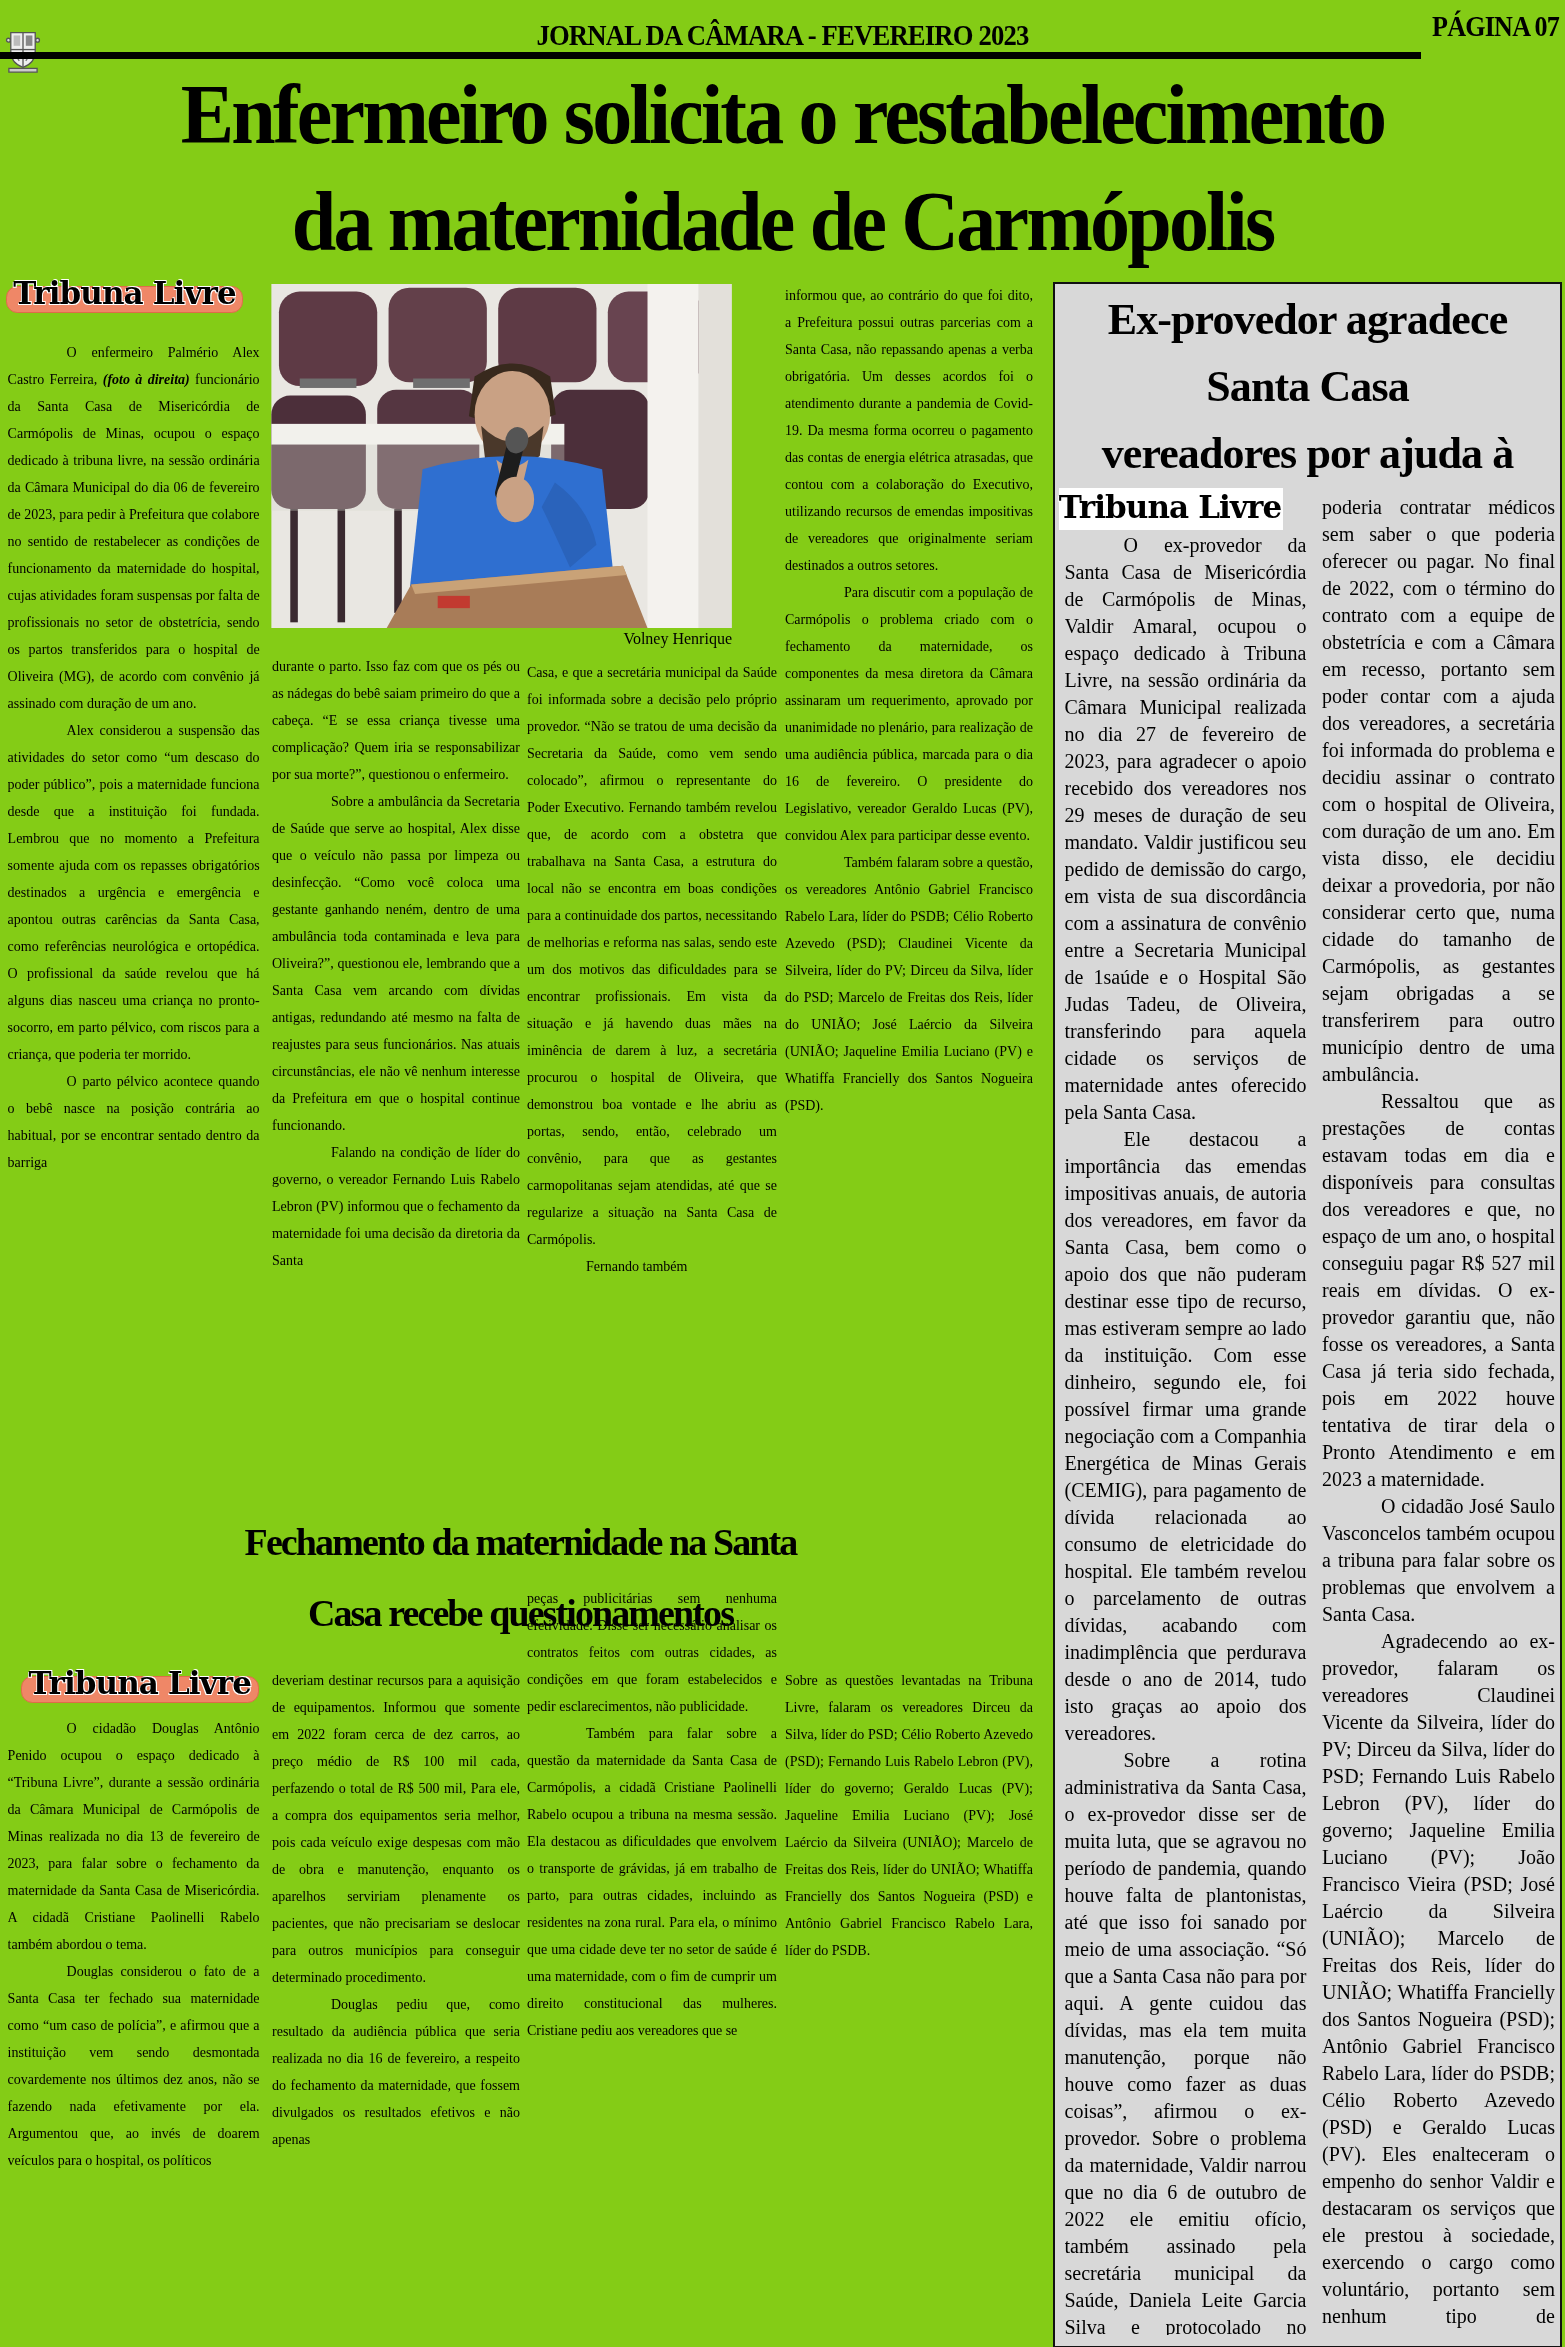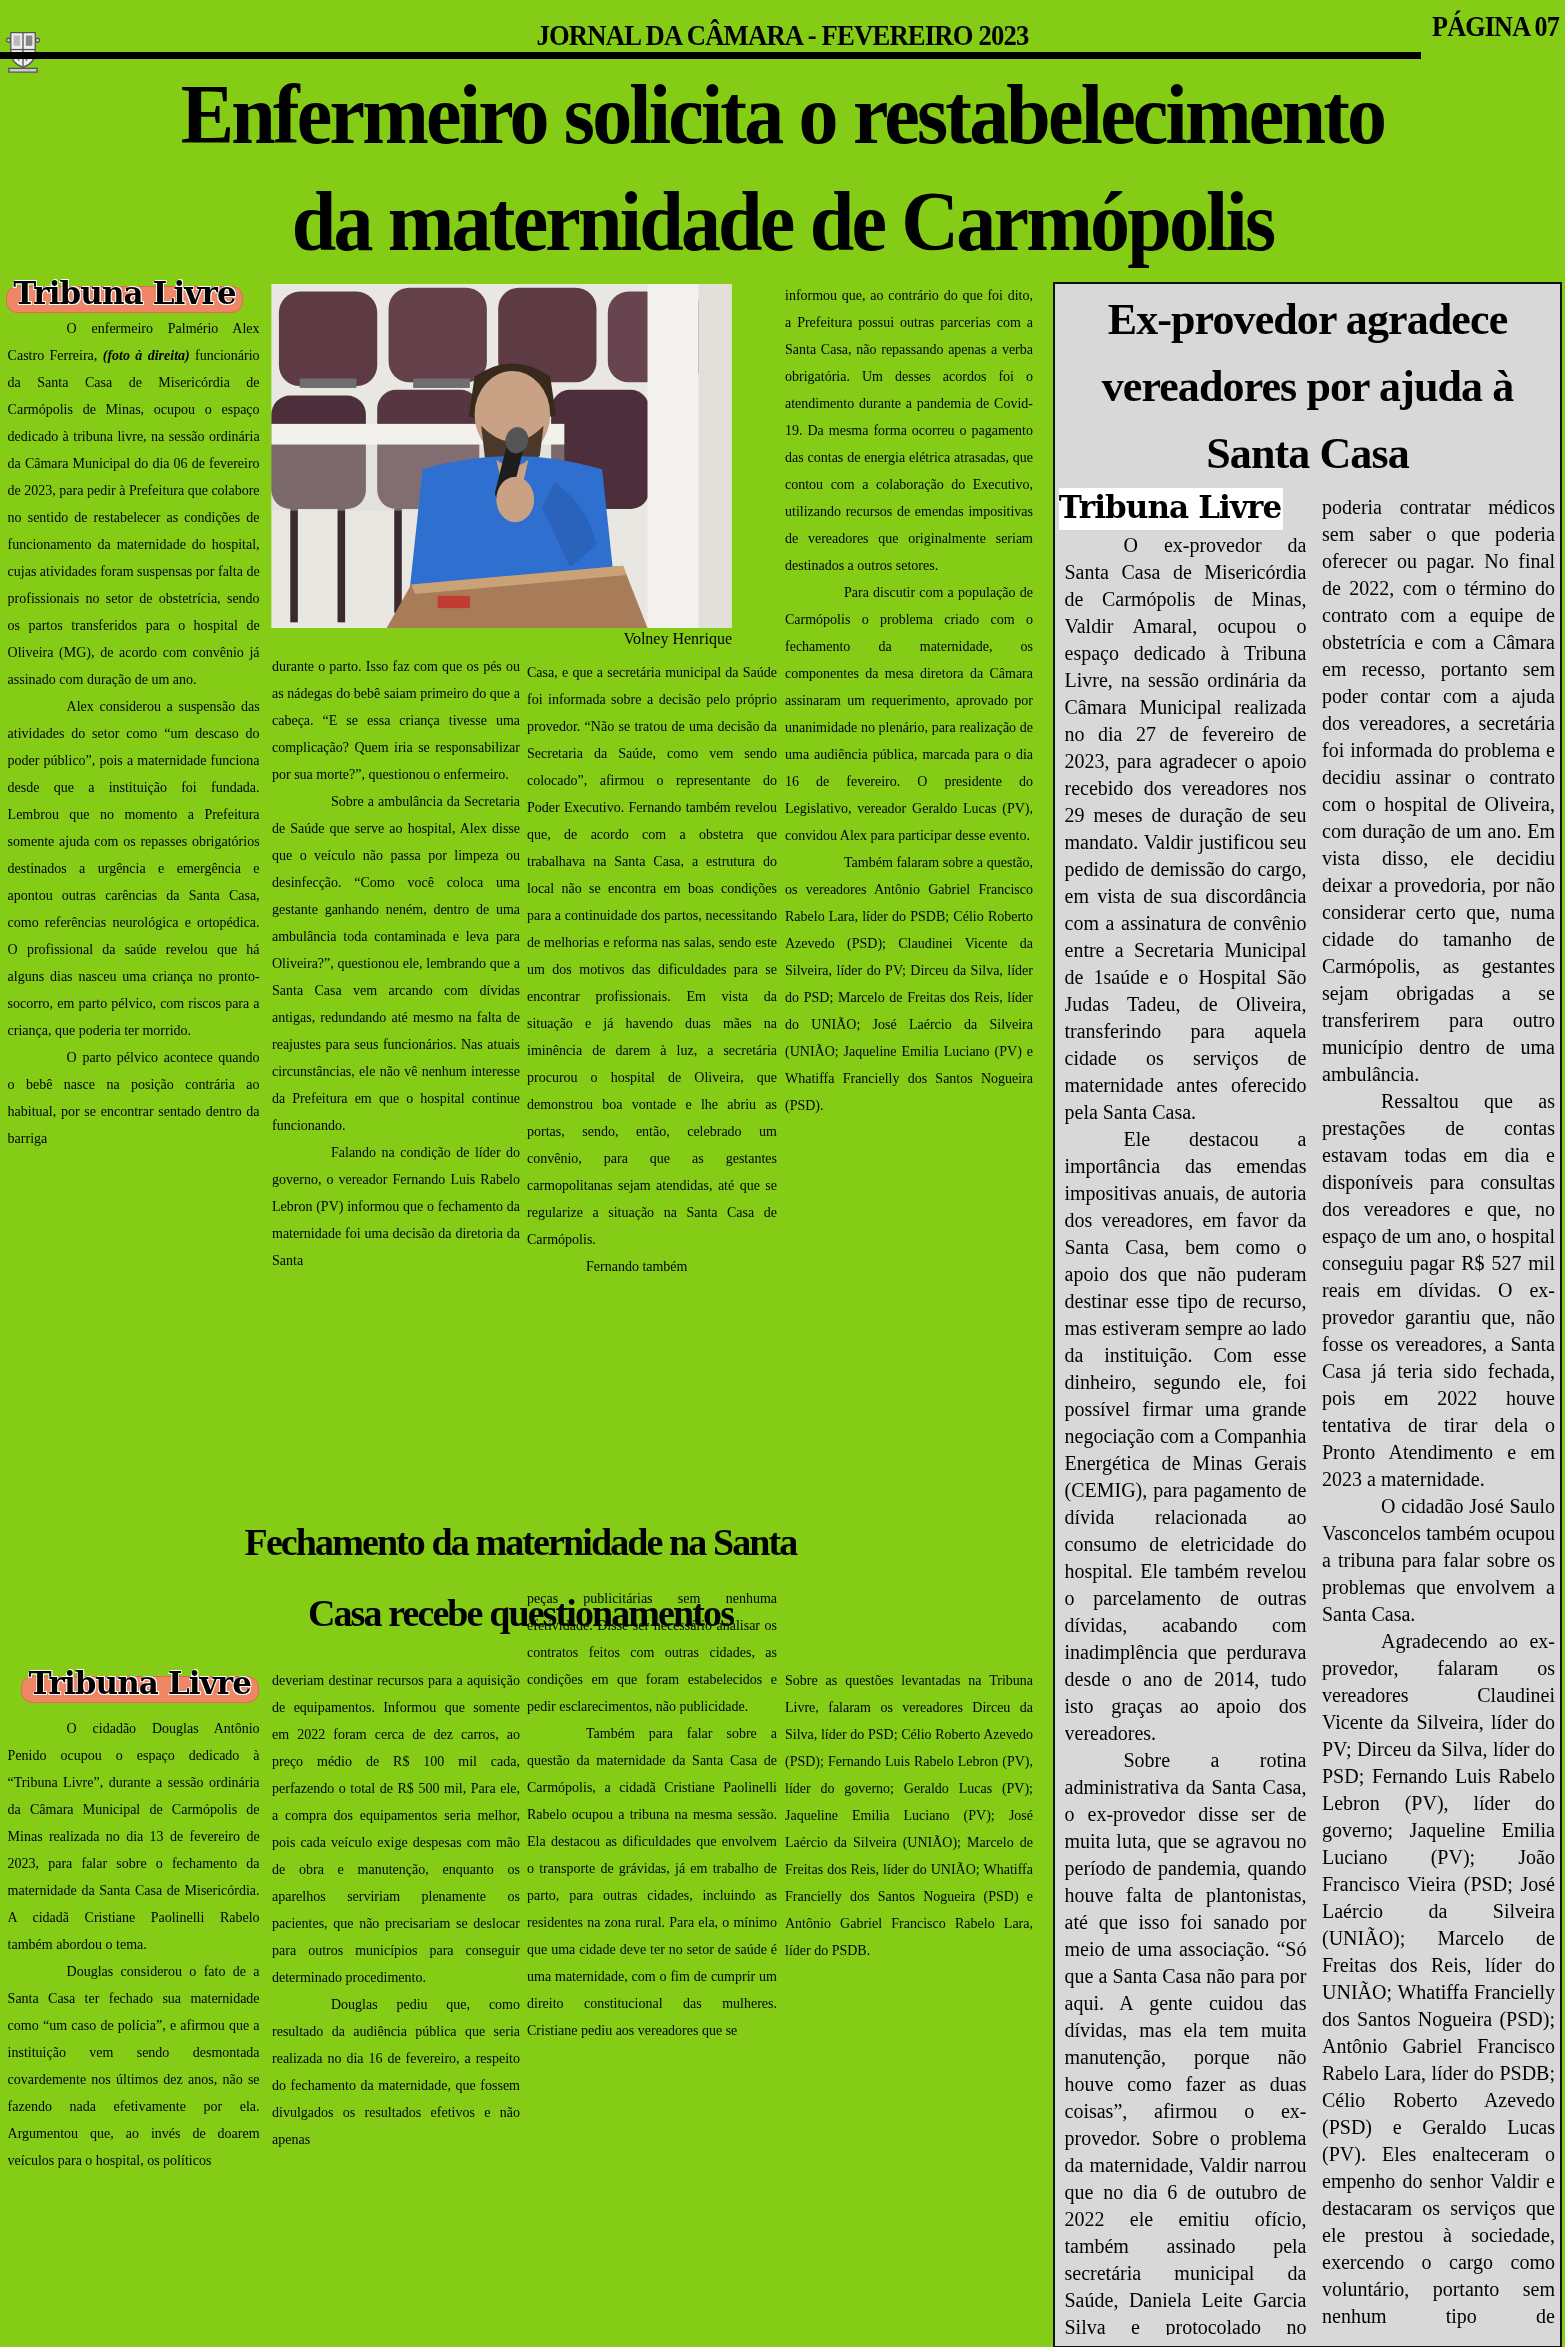--- a/index.html
+++ b/index.html
@@ -120,21 +120,21 @@
       </g>
       <g>
         <path d="M148 318 L372 298 L398 364 L122 364 Z" fill="#a87c58"></path>
         <path d="M148 318 L372 298 L376 308 L152 328 Z" fill="#c9a277"></path>
         <rect x="176" y="330" width="34" height="13" fill="#c23a30"></rect>
       </g>
     </svg>
   </div>
   <div class="photo-caption">Volney Henrique</div>
 
-  <div class="col" style="left:7.6px;top:315px;width:252px;height:1173px;">
+  <div class="col" style="left:7.6px;top:339px;width:252px;height:1173px;">
     <p>
       <span>O enfermeiro Palmério Alex Castro Ferreira, </span><b><i><span>(foto à direita)</span></i></b><span> funcionário da Santa Casa de Misericórdia de Carmópolis de Minas, ocupou o espaço dedicado à tribuna livre, na sessão ordinária da Câmara Municipal do dia 06 de fevereiro de 2023, para pedir à Prefeitura que colabore no sentido de restabelecer as condições de funcionamento da maternidade do hospital, cujas atividades foram suspensas por falta de profissionais no setor de obstetrícia, sendo os partos transferidos para o hospital de Oliveira (MG), de acordo com convênio já assinado com duração de um ano.</span>
     </p>
     <span><p>Alex considerou a suspensão das atividades do setor como “um descaso do poder público”, pois a maternidade funciona desde que a instituição foi fundada. Lembrou que no momento a Prefeitura somente ajuda com os repasses obrigatórios destinados a urgência e emergência e apontou outras carências da Santa Casa, como referências neurológica e ortopédica. O profissional da saúde revelou que há alguns dias nasceu uma criança no pronto-socorro, em parto pélvico, com riscos para a criança, que poderia ter morrido.</p><p>O parto pélvico acontece quando o bebê nasce na posição contrária ao habitual, por se encontrar sentado dentro da barriga</p></span>
   </div>
   <div class="col cont" style="left:272px;top:653px;width:248px;height:850px;">
       <p>durante o parto. Isso faz com que os pés ou as nádegas do bebê saiam primeiro do que a cabeça. “E se essa criança tivesse uma complicação? Quem iria se responsabilizar por sua morte?”, questionou o enfermeiro.</p>
       <p>Sobre a ambulância da Secretaria de Saúde que serve ao hospital, Alex disse que o veículo não passa por limpeza ou desinfecção. “Como você coloca uma gestante ganhando neném, dentro de uma ambulância toda contaminada e leva para Oliveira?”, questionou ele, lembrando que a Santa Casa vem arcando com dívidas antigas, redundando até mesmo na falta de reajustes para seus funcionários. Nas atuais circunstâncias, ele não vê nenhum interesse da Prefeitura em que o hospital continue funcionando.</p>
       <p>Falando na condição de líder do governo, o vereador Fernando Luis Rabelo Lebron (PV) informou que o fechamento da maternidade foi uma decisão da diretoria da Santa</p>
     </div>
@@ -144,22 +144,22 @@
     </div>
   <div class="col cont" style="left:785px;top:282px;width:248px;height:1221px;">
       <p>informou que, ao contrário do que foi dito, a Prefeitura possui outras parcerias com a Santa Casa, não repassando apenas a verba obrigatória. Um desses acordos foi o atendimento durante a pandemia de Covid-19. Da mesma forma ocorreu o pagamento das contas de energia elétrica atrasadas, que contou com a colaboração do Executivo, utilizando recursos de emendas impositivas de vereadores que originalmente seriam destinados a outros setores.</p>
       <p>Para discutir com a população de Carmópolis o problema criado com o fechamento da maternidade, os componentes da mesa diretora da Câmara assinaram um requerimento, aprovado por unanimidade no plenário, para realização de uma audiência pública, marcada para o dia 16 de fevereiro. O presidente do Legislativo, vereador Geraldo Lucas (PV), convidou Alex para participar desse evento.</p>
       <p>Também falaram sobre a questão, os vereadores Antônio Gabriel Francisco Rabelo Lara, líder do PSDB; Célio Roberto Azevedo (PSD); Claudinei Vicente da Silveira, líder do PV; Dirceu da Silva, líder do PSD; Marcelo de Freitas dos Reis, líder do UNIÃO; José Laércio da Silveira (UNIÃO; Jaqueline Emilia Luciano (PV) e Whatiffa Francielly dos Santos Nogueira (PSD).</p>
     </div>
 
   <div class="graybox">
     <div class="gb-headline">
       <div>Ex-provedor agradece</div>
+      <div>Santa Casa</div>
       <div>vereadores por ajuda à</div>
-      <div>Santa Casa</div>
     </div>
     <div class="tl-logo" style="left:3.8px;top:204px;">
       <span class="tl-inner tl-on-white"><span class="tl-band"></span>Tribuna Livre</span>
     </div>
     <div class="col gb-col" style="left:9.5px;top:248px;width:242px;height:1803px;">
         <p>O ex-provedor da Santa Casa de Misericórdia de Carmópolis de Minas, Valdir Amaral, ocupou o espaço dedicado à Tribuna Livre, na sessão ordinária da Câmara Municipal realizada no dia 27 de fevereiro de 2023, para agradecer o apoio recebido dos vereadores nos 29 meses de duração de seu mandato. Valdir justificou seu pedido de demissão do cargo, em vista de sua discordância com a assinatura de convênio entre a Secretaria Municipal de 1saúde e o Hospital São Judas Tadeu, de Oliveira, transferindo para aquela cidade os serviços de maternidade antes oferecido pela Santa Casa.</p>
         <p>Ele destacou a importância das emendas impositivas anuais, de autoria dos vereadores, em favor da Santa Casa, bem como o apoio dos que não puderam destinar esse tipo de recurso, mas estiveram sempre ao lado da instituição. Com esse dinheiro, segundo ele, foi possível firmar uma grande negociação com a Companhia Energética de Minas Gerais (CEMIG), para pagamento de dívida relacionada ao consumo de eletricidade do hospital. Ele também revelou o parcelamento de outras dívidas, acabando com inadimplência que perdurava desde o ano de 2014, tudo isto graças ao apoio dos vereadores.</p>
         <p>Sobre a rotina administrativa da Santa Casa, o ex-provedor disse ser de muita luta, que se agravou no período de pandemia, quando houve falta de plantonistas, até que isso foi sanado por meio de uma associação. “Só que a Santa Casa não para por aqui. A gente cuidou das dívidas, mas ela tem muita manutenção, porque não houve como fazer as duas coisas”, afirmou o ex-provedor. Sobre o problema da maternidade, Valdir narrou que no dia 6 de outubro de 2022 ele emitiu ofício, também assinado pela secretária municipal da Saúde, Daniela Leite Garcia Silva e protocolado no Ministério Público, pois não</p>
       </div>
     <div class="col gb-col cont" style="left:267px;top:210px;width:233px;height:1841px;">

